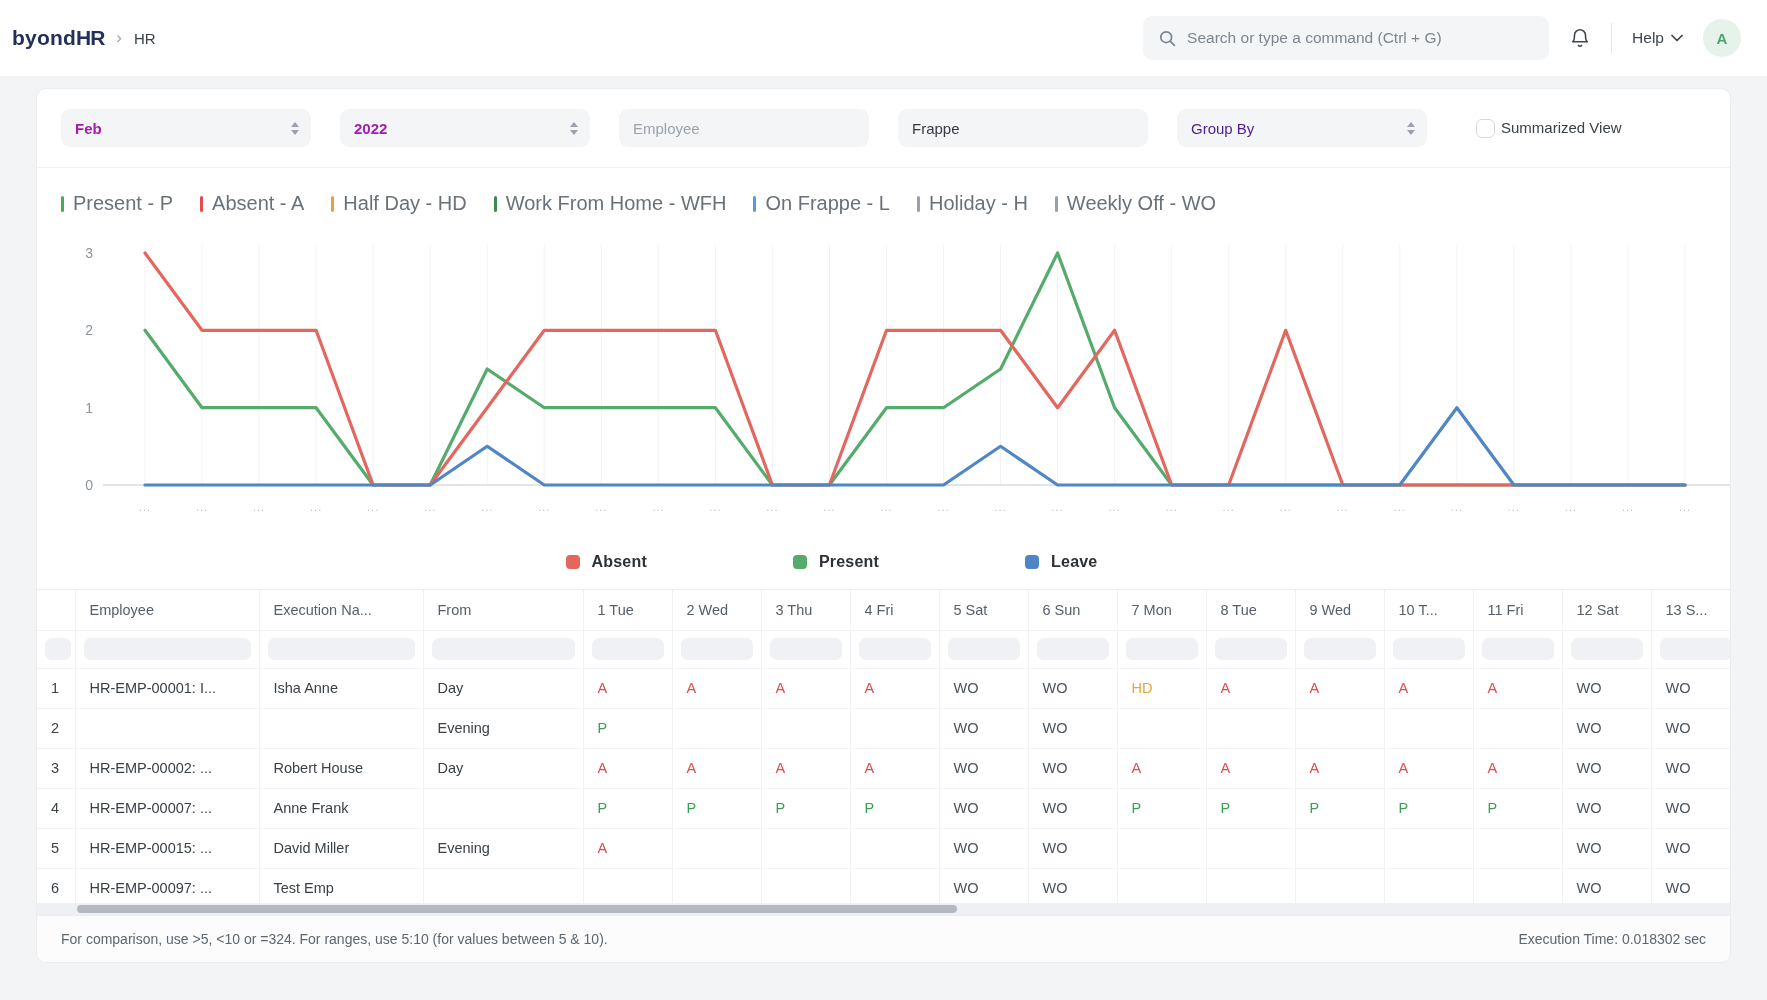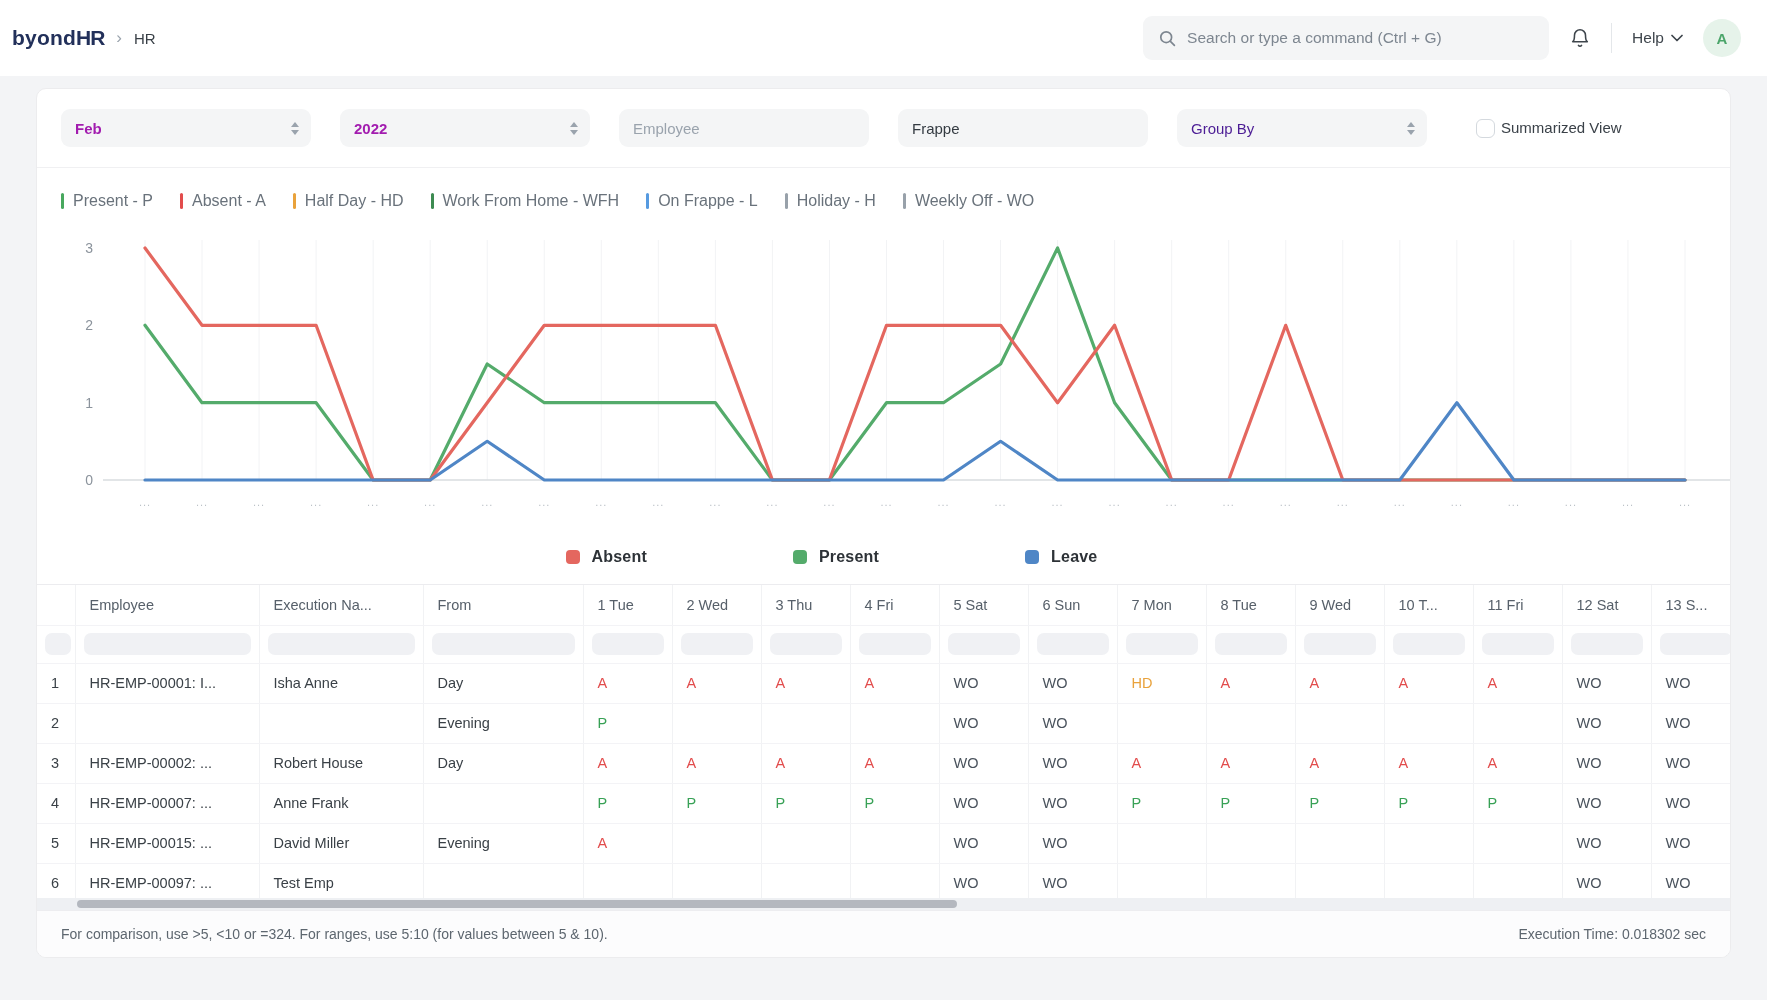--- a/index.html
+++ b/index.html
@@ -59,21 +59,21 @@
     width:250px; height:38px; background:#f4f5f6; border:none; border-radius:9px;
     padding:0 14px; font-size:15px; color:#343b42; outline:none;
     font-family:"Liberation Sans","DejaVu Sans",sans-serif;
   }
   input.control-input::placeholder { color:#9aa3ad; }
   .checkbox-wrap { display:flex; align-items:flex-start; gap:6px; margin-left:20px; }
   .checkbox { width:19px; height:19px; border:1.5px solid #d4d9de; border-radius:6px; background:#fff; cursor:pointer; }
   .checkbox-label { font-size:15px; color:#3a4148; cursor:pointer; }
   
   .status-legend { display:flex; gap:27px; padding:24px 24px 4px; flex-wrap:nowrap; }
-  .sl-item { display:flex; align-items:center; gap:9px; font-size:16px; color:#69727b; white-space:nowrap; }
+  .sl-item { display:flex; align-items:center; gap:9px; font-size:20px; color:#69727b; white-space:nowrap; }
   .sl-bar { width:3px; height:16px; border-radius:2px; flex:none; }
   
   .chart-wrap { padding:10px 6px 0 14px; }
   .chart-legend { display:flex; padding:12px 24px 18px 66px;justify-content:center; }
   .cl-item { display:flex; align-items:center; margin-right:146px; }
   .cl-swatch { width:14px; height:14px; border-radius:4px; margin-right:12px; }
   .cl-label { font-size:16px; font-weight:700; color:#2d3237; letter-spacing:.2px; }
   
   .table-wrap { border-top:1px solid #ececef; height:314px; overflow:hidden; }
   table.grid { border-collapse:collapse; table-layout:fixed; width:1700px; }

